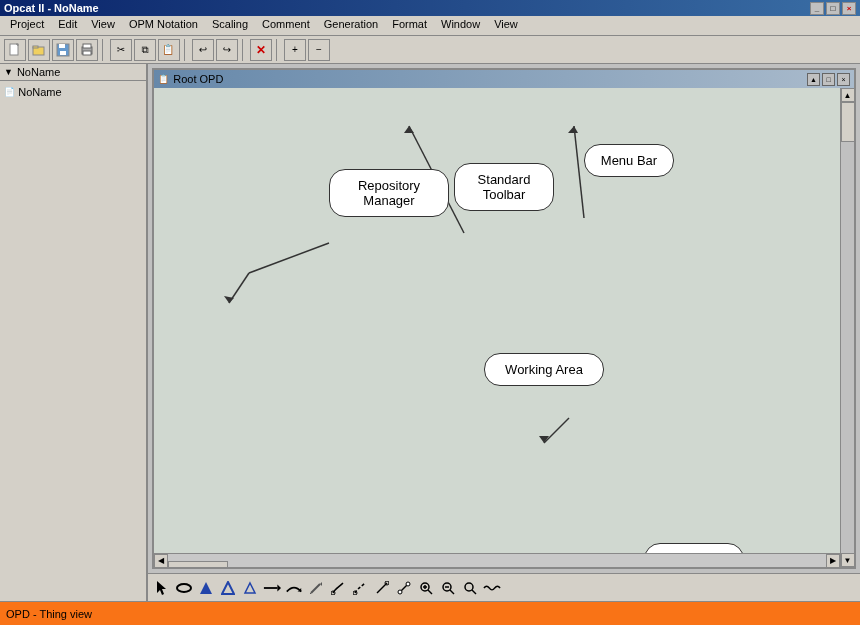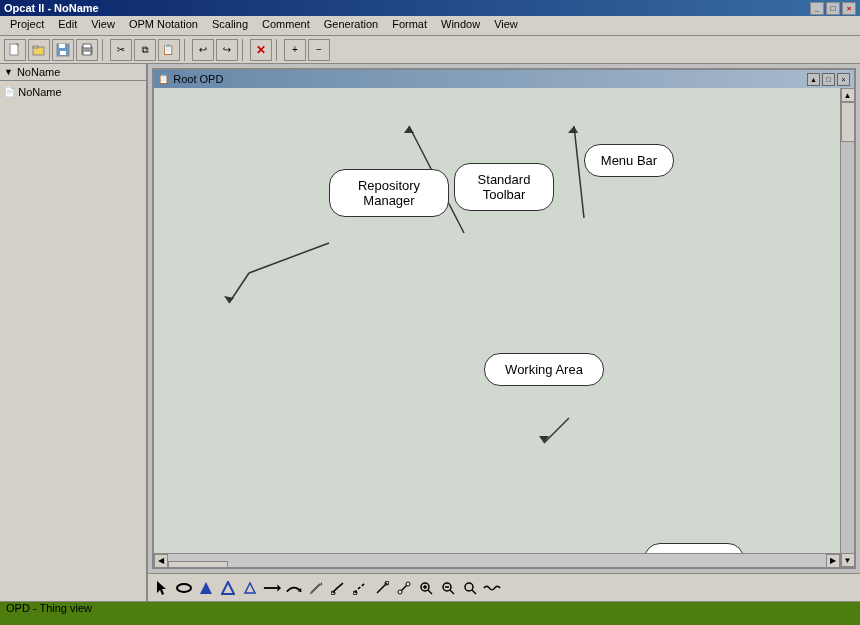--- a/index.html
+++ b/index.html
@@ -235,24 +235,24 @@
       height: 28px;
       display: flex;
       align-items: center;
       padding: 2px 4px;
       border-top: 1px solid #888;
       gap: 2px;
     }
 
     
     #status-bar {
-      background: #4d7c0f;
+      background: #f97316;
       height: 24px;
       display: flex;
-      align-items: flex-start;
+      align-items: center;
       padding: 0 6px;
       border-top: 1px solid #888;
       font-size: 11px;
       gap: 4px;
     }
 
     
     .callout {
       position: absolute;
       background: white;

